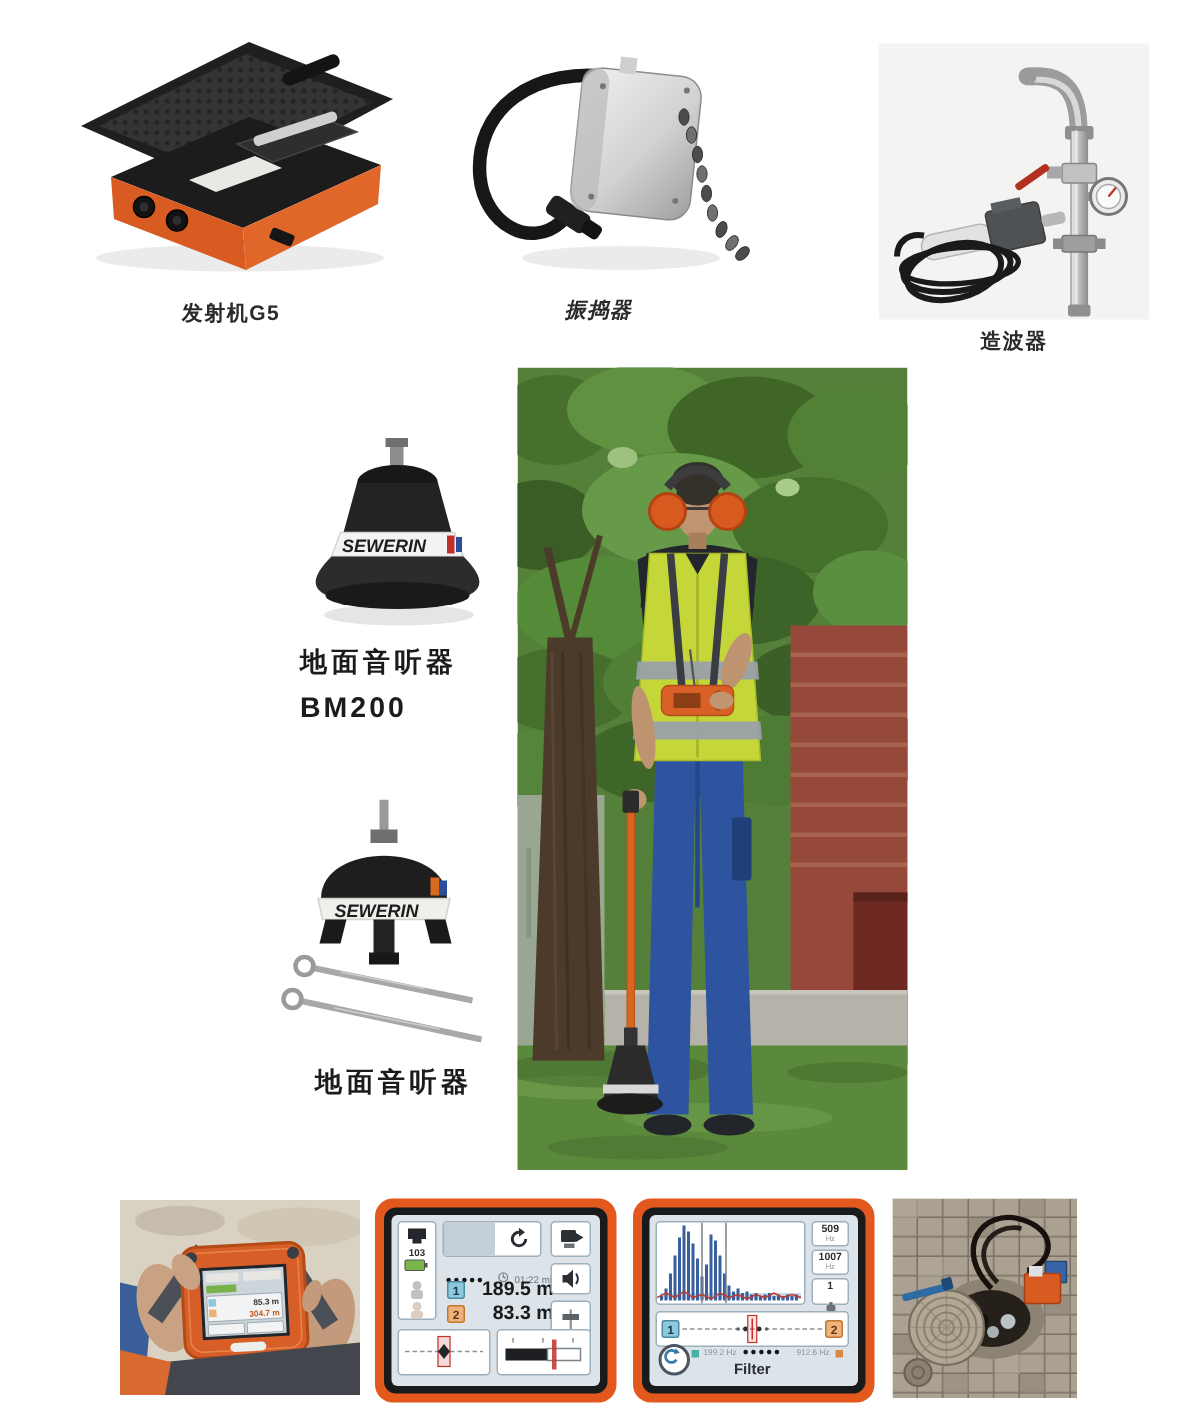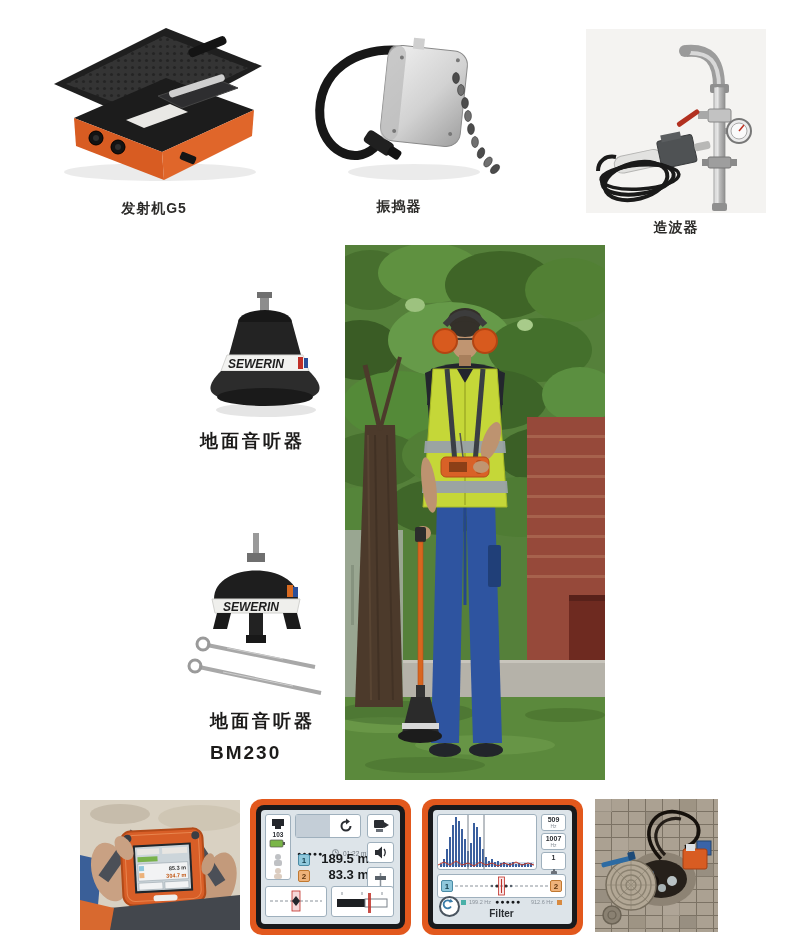--- a/index.html
+++ b/index.html
@@ -93,21 +93,21 @@
             <ellipse cx="169" cy="77" rx="3.4" ry="5.5" fill="#4c4c4c" stroke="#2d2d2d" stroke-width=".6"></ellipse>
             <ellipse cx="172" cy="90" rx="3.4" ry="5.5" fill="#707070" stroke="#2d2d2d" stroke-width=".6"></ellipse>
             <ellipse cx="175" cy="103" rx="3.4" ry="5.5" fill="#4c4c4c" stroke="#2d2d2d" stroke-width=".6"></ellipse>
             <ellipse cx="179" cy="116" rx="3.4" ry="5.5" fill="#707070" stroke="#2d2d2d" stroke-width=".6"></ellipse>
             <ellipse cx="185" cy="127" rx="3.4" ry="5.5" fill="#4c4c4c" stroke="#2d2d2d" stroke-width=".6" transform="rotate(20 185 127)"></ellipse>
             <ellipse cx="192" cy="136" rx="3.4" ry="5.5" fill="#707070" stroke="#2d2d2d" stroke-width=".6" transform="rotate(35 192 136)"></ellipse>
             <ellipse cx="199" cy="143" rx="3.4" ry="5.5" fill="#4c4c4c" stroke="#2d2d2d" stroke-width=".6" transform="rotate(45 199 143)"></ellipse>
           </g>
         </svg>
       </div>
-      <figcaption class="cap abs" style="left:0;top:172px;width:206px;">振捣器</figcaption>
+      <figcaption class="cap abs" style="left:0;top:172px;width:206px;font-style:italic;">振捣器</figcaption>
     </figure>
 
     <figure class="abs" style="left:586px;top:10px;width:180px;height:208px;margin-top:19px;">
       <div class="abs" style="left:0;top:0;width:180px;height:184px;background:#f4f3f1;">
         <svg width="180" height="184" viewBox="0 0 180 184">
           <defs>
             <linearGradient id="silvB" x1="0" y1="0" x2="1" y2="0">
               <stop offset="0" stop-color="#e9e9e9"></stop>
                 <stop offset=".5" stop-color="#bdbdbd"></stop>
                 <stop offset="1" stop-color="#8f8f8f"></stop>
@@ -164,20 +164,21 @@
         <path d="M29,63 L105,63 L111,79 L23,79 Z" fill="#f3f3f1" stroke="#d5d5d2"></path>
         <text x="30" y="76" font-size="12" font-style="italic" font-weight="bold" fill="#1d1d1d">SEWERIN</text>
         <rect x="100" y="65" width="5" height="12" fill="#c03028"></rect>
           <rect x="106" y="66" width="4" height="10" fill="#2a4f9a"></rect>
         <path d="M23,79 C10,92 9,100 20,105 L114,105 C125,100 124,92 111,79 Z" fill="#2c2c2c"></path>
         <ellipse cx="67" cy="105" rx="48" ry="9" fill="#1a1a1a"></ellipse>
       </svg>
     </div>
     <div class="bigcap abs" style="left:200px;top:186px;width:160px;">
       <div>地面音听器</div>
+      <div class="latin">BM200</div>
     </div>
 
     <div class="abs" style="left:183px;top:293px;width:150px;height:168px;">
       <svg width="150" height="168" viewBox="0 0 150 168">
         <rect x="70" y="0" width="6" height="26" fill="#9a9a9a"></rect>
         <rect x="64" y="20" width="18" height="9" fill="#6f6f6f"></rect>
         <path d="M31,66 C31,28 115,28 115,66 Z" fill="#1e1e1e"></path>
         <path d="M29,66 L117,66 L114,80 L32,80 Z" fill="#efefec" stroke="#d2d2cf"></path>
         <text x="40" y="78" font-size="12" font-style="italic" font-weight="bold" fill="#1d1d1d">SEWERIN</text>
         <rect x="104" y="52" width="6" height="12" fill="#d86a20"></rect>
@@ -195,21 +196,20 @@
             <circle cx="12" cy="133" r="6"></circle>
         </g>
         <g stroke="#d8d8d8" stroke-width="1" opacity=".8">
           <line x1="44" y1="115" x2="100" y2="126"></line>
             <line x1="40" y1="139" x2="110" y2="153"></line>
         </g>
       </svg>
     </div>
     <div class="bigcap abs" style="left:210px;top:466px;width:160px;">
       <div>地面音听器</div>
-      <div class="latin">BM230</div>
     </div>
 
     <div class="abs" style="left:345px;top:5px;width:260px;height:535px;">
       <svg width="260" height="535" viewBox="0 0 260 535">
         <rect width="260" height="535" fill="#55803a"></rect>
         <g>
           <ellipse cx="25" cy="35" rx="40" ry="30" fill="#476f2e"></ellipse>
             <ellipse cx="85" cy="28" rx="52" ry="30" fill="#5f9140"></ellipse>
           <ellipse cx="155" cy="40" rx="55" ry="34" fill="#3f6527"></ellipse>
             <ellipse cx="225" cy="45" rx="45" ry="32" fill="#528034"></ellipse>

